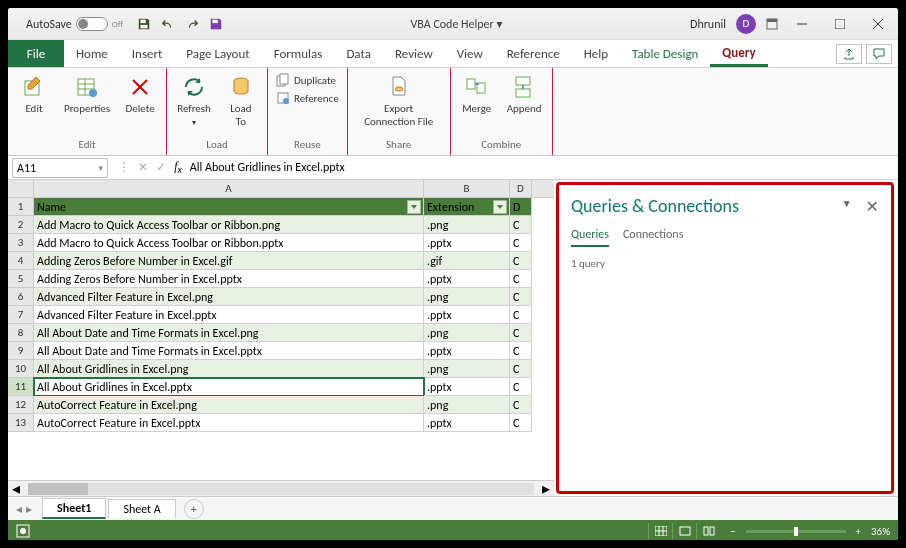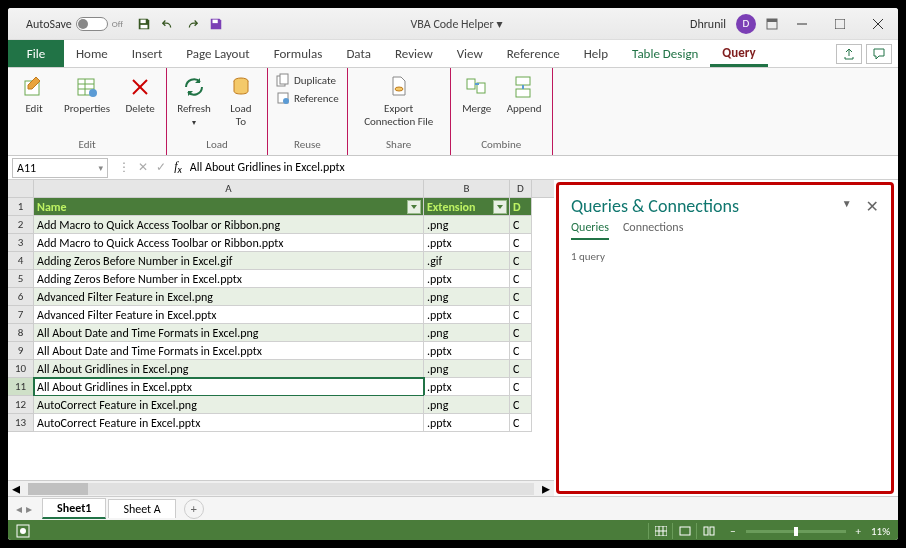--- a/index.html
+++ b/index.html
@@ -38,32 +38,32 @@
 .fxicon{font-style:italic;font-family:serif;}
 .content{display:flex;height:316px;}
 .sheet{flex:1;overflow:hidden;position:relative;display:flex;flex-direction:column;}
 .colhdr{display:flex;height:18px;background:#e6e6e6;font-size:11px;border-bottom:1px solid #ccc;}
 .colhdr .corner{width:26px;border-right:1px solid #ccc;}
 .colhdr .ch{border-right:1px solid #ccc;display:flex;align-items:center;justify-content:center;color:#333;}
 .rows{flex:1;overflow:hidden;}
 .gridrow{display:flex;height:18px;font-size:12px;}
 .gridrow .rh{width:26px;background:#e6e6e6;border-right:1px solid #ccc;border-bottom:1px solid #ccc;display:flex;align-items:center;justify-content:center;font-size:11px;color:#333;}
 .gridrow .cell{border-right:1px solid #d0d0d0;border-bottom:1px solid #d0d0d0;padding:0 3px;display:flex;align-items:center;overflow:hidden;white-space:nowrap;}
-.hdrrow .cell{background:#4a7c3a;color:#bef264;font-weight:700;position:relative;}
+.hdrrow .cell{background:#4a7c3a;color:#000000;font-weight:400;position:relative;}
 .hdrrow .drop{position:absolute;right:2px;top:2px;width:14px;height:14px;background:#e8f0e4;border:1px solid #9bbb8e;display:flex;align-items:center;justify-content:center;}
 .alt .cell{background:#e8f0e4;}
 .gridrow.sel .rh{background:#cfe0c8;}
 .gridrow.sel .cell.selcell{outline:2px solid #217346;outline-offset:-1px;}
 .scrollbar{height:16px;background:#f0f0f0;border-top:1px solid #ccc;display:flex;align-items:center;padding:0 20px;}
 .scrollbar .track{flex:1;height:12px;background:#e0e0e0;position:relative;}
 .scrollbar .thumb{position:absolute;left:0;width:60px;height:12px;background:#c0c0c0;}
 .pane{width:338px;border:3px solid #c00000;border-radius:4px;margin:2px 4px 2px 2px;padding:10px 12px;display:flex;flex-direction:column;background:#fff;}
 .pane .phdr{display:flex;align-items:center;justify-content:space-between;}
 .pane .ptitle{font-size:18px;color:#0f766e;font-weight:400;}
-.pane .ptabs{display:flex;gap:14px;margin-top:3px;font-size:12px;}
+.pane .ptabs{display:flex;gap:14px;margin-top:10px;font-size:12px;}
 .pane .ptab{color:#666;padding-bottom:4px;}
 .pane .ptab.active{color:#217346;border-bottom:2px solid #217346;}
 .pane .pcount{font-size:11px;color:#666;margin:10px 0 6px;}
 .pane .qitem{background:#a9d0b8;padding:8px 10px;display:flex;flex-direction:column;gap:4px;position:relative;}
 .pane .qitem .qname{color:#14663a;font-size:13px;display:flex;align-items:center;gap:6px;}
 .pane .qitem .qstatus{color:#3a6b4c;font-size:12px;padding-left:18px;}
 .sheettabs{height:24px;display:flex;align-items:center;border-top:1px solid #ccc;font-size:12px;background:#f5f5f5;}
 .sheettabs .nav{display:flex;gap:4px;padding:0 8px;color:#888;}
 .sheettabs .stab{padding:2px 14px;border:1px solid #ccc;border-bottom:none;background:#fff;margin-left:2px;}
 .sheettabs .stab.active{border-bottom:2px solid #217346;font-weight:600;}
@@ -474,16 +474,16 @@
               <rect x="1" y="1" width="4" height="8" fill="none" stroke="#fff"></rect>
               <rect x="7" y="1" width="4" height="8" fill="none" stroke="#fff"></rect>
             </svg>
           </div>
       </div>
       <span>−</span>
       <div class="zoomslider">
           <div class="zthumb"></div>
         </div>
       <span>+</span>
-      <span>11%</span>
+      <span>36%</span>
     </div>
   </div>
 </div>
 
 </body></html>

